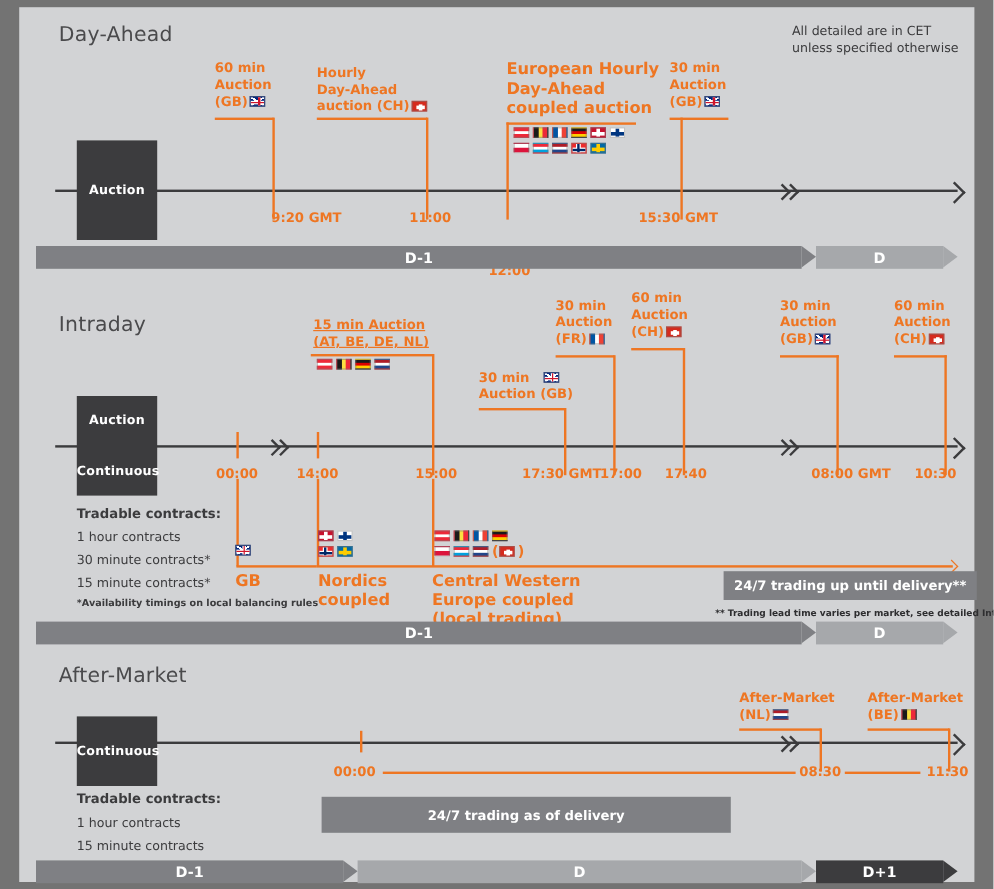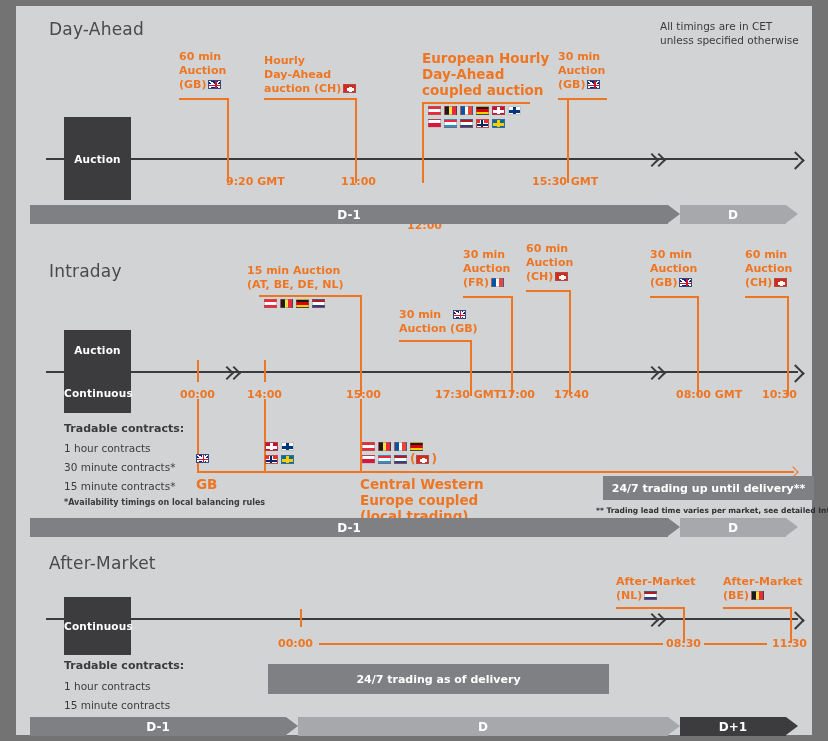--- a/index.html
+++ b/index.html
@@ -91,21 +91,21 @@
 </head>
 <body>
 
 <div class="page">
   <div class="panel">
 
     <div class="section" style="top:0;height:215px;">
       <div class="sec-title" style="left:33px;top:13px;">Day-Ahead</div>
 
       <div class="cetnote" style="left:644px;top:13px;width:150px;">
-        <span>All timings are in CET</span><br>
+        <span>All detailed are in CET</span><br>
         <span>unless specified otherwise</span>
       </div>
 
       <div class="axis" style="left:30px;top:152px;width:752px;"></div>
       <div class="arrow-end" style="left:773px;top:148px;"></div>
       <div class="chev" style="left:631px;top:149px;"></div>
       <div class="chev" style="left:638px;top:149px;"></div>
 
       <div class="modebox" style="left:48px;top:111px;width:67px;height:83px;">
         <span style="top:36px;">Auction</span>
@@ -184,21 +184,21 @@
       <div class="modebox" style="left:48px;top:96px;width:67px;height:83px;">
         <span style="top:14px;">Auction</span>
         <span style="top:57px;">Continuous</span>
       </div>
 
       <div class="otick" style="left:181px;top:126px;height:22px;"></div>
       <div class="otime" style="left:164px;top:154px;">00:00</div>
       <div class="otick" style="left:248px;top:126px;height:22px;"></div>
       <div class="otime" style="left:231px;top:154px;">14:00</div>
 
-      <div class="olabel" style="left:231px;top:30px;width:160px;">
+      <div class="olabel" style="left:245px;top:30px;width:160px;text-decoration:underline;">
         15 min Auction<br>(AT, BE, DE, NL)
       </div>
       <div class="orule" style="left:243px;top:61px;width:102px;"></div>
       <div class="flagrow" style="left:248px;top:65px;">
         <span class="flag f-at"></span>
         <span class="flag f-be"></span>
         <span class="flag f-de"></span>
         <span class="flag f-nl"></span>
       </div>
       <div class="overt" style="left:344px;top:61px;height:101px;"></div>
@@ -262,20 +262,21 @@
         <span class="flag f-dk"></span>
         <span class="flag f-fi"></span>
       </div>
       <div class="flagrow" style="left:249px;top:221px;">
         <span class="flag f-no">
             <i></i>
             <u></u>
           </span>
         <span class="flag f-se"></span>
       </div>
+      <div class="olabel big" style="left:249px;top:242px;width:90px;">Nordics<br>coupled</div>
 
       <div class="overt" style="left:344px;top:165px;height:73px;"></div>
       <div class="oarrowline" style="left:344px;top:237px;width:434px;"></div>
       <div class="oarrow-head" style="left:773px;top:234px;"></div>
       <div class="flagrow" style="left:346px;top:208px;">
         <span class="flag f-at"></span>
         <span class="flag f-be"></span>
         <span class="flag f-fr"></span>
         <span class="flag f-de"></span>
       </div>

